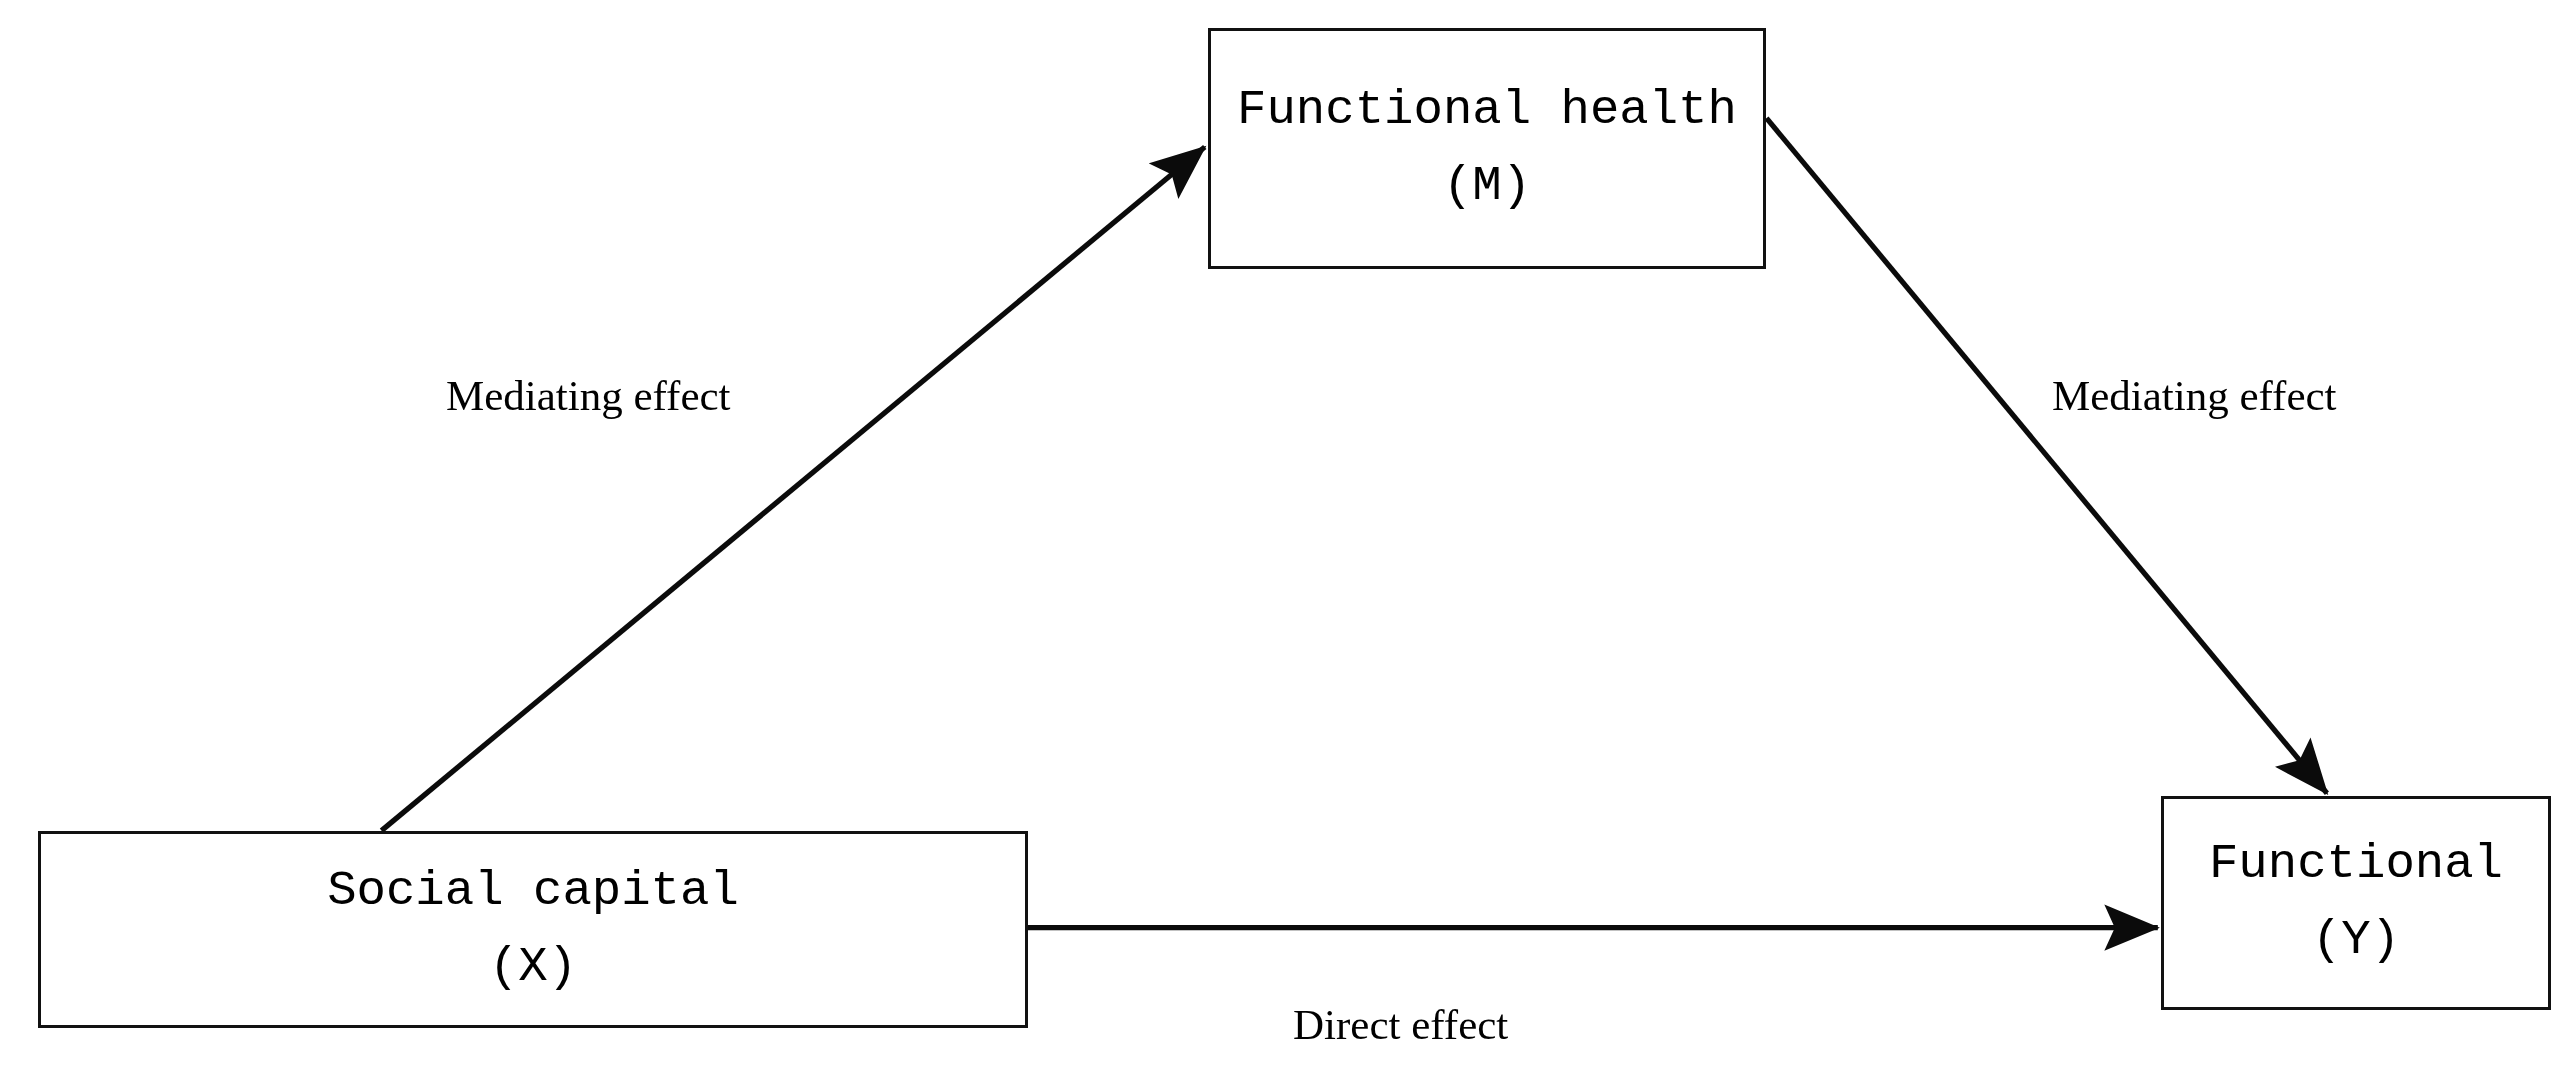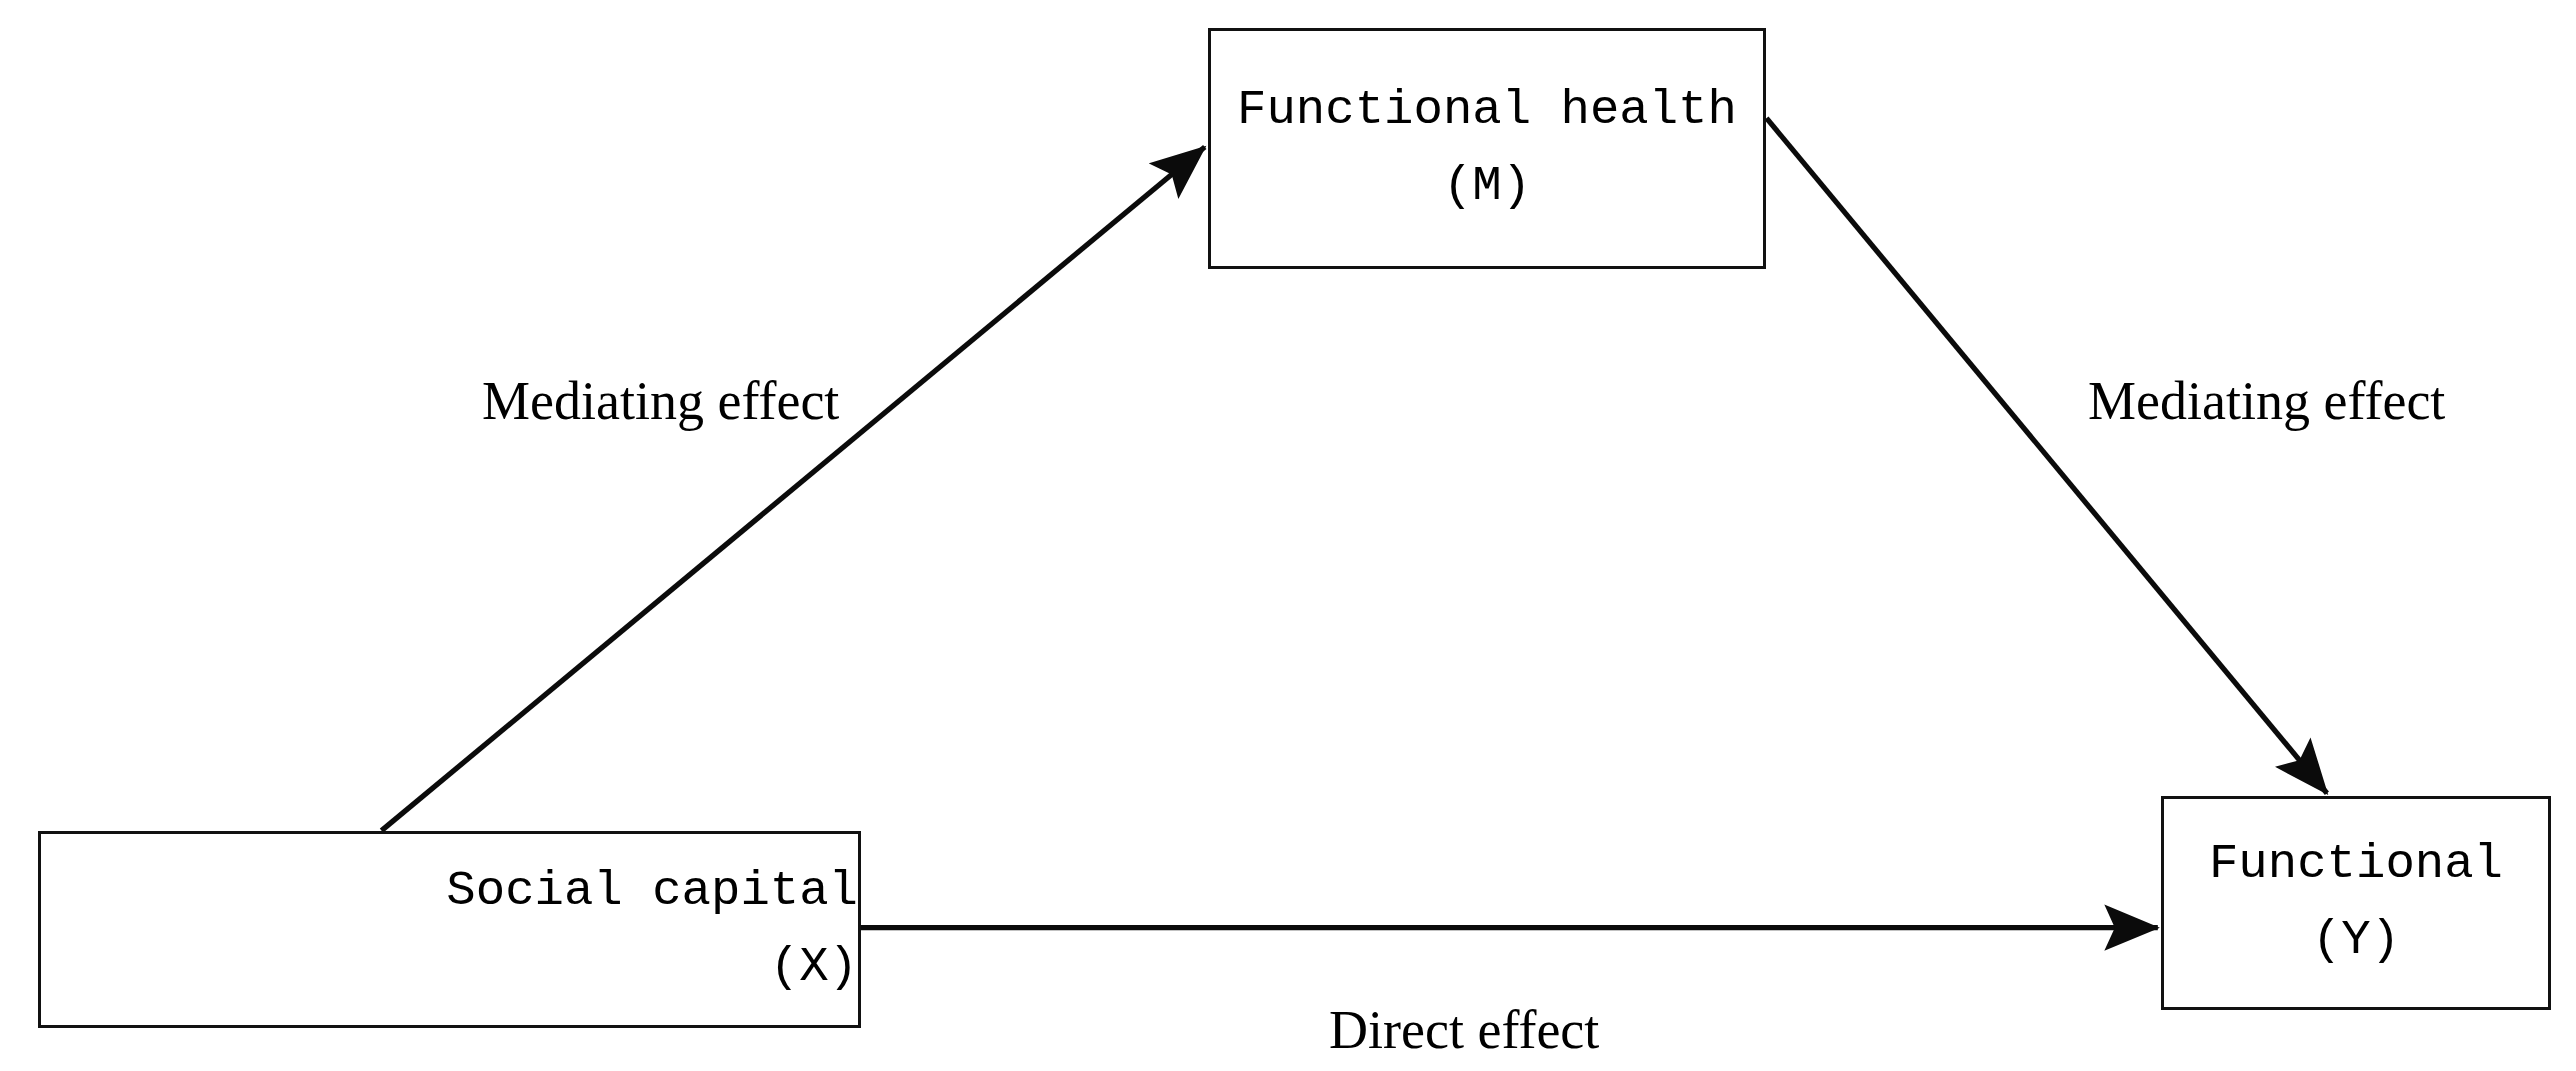--- a/index.html
+++ b/index.html
@@ -45,39 +45,37 @@
   #box-functional-health {
     left: 1208px;
     top: 28px;
     width: 558px;
     height: 241px;
     font-size: 49px;
   }
   #box-social-capital {
     left: 38px;
     top: 831px;
-    width: 823px;
+    width: 990px;
     height: 197px;
     font-size: 49px;
-    align-items: flex-end;
   }
   #box-cognition {
     left: 2161px;
     top: 796px;
     width: 390px;
     height: 214px;
     font-size: 49px;
   }
   .edge-label {
     position: absolute;
     white-space: nowrap;
-    font-size: 54px;
+    font-size: 43px;
     line-height: 1;
     color: #000000;
-    margin-left: 36px;
   }
   #label-mediating-left {
     left: 446px;
     top: 374px;
   }
   #label-mediating-right {
     left: 2052px;
     top: 374px;
   }
   #label-direct-effect {

